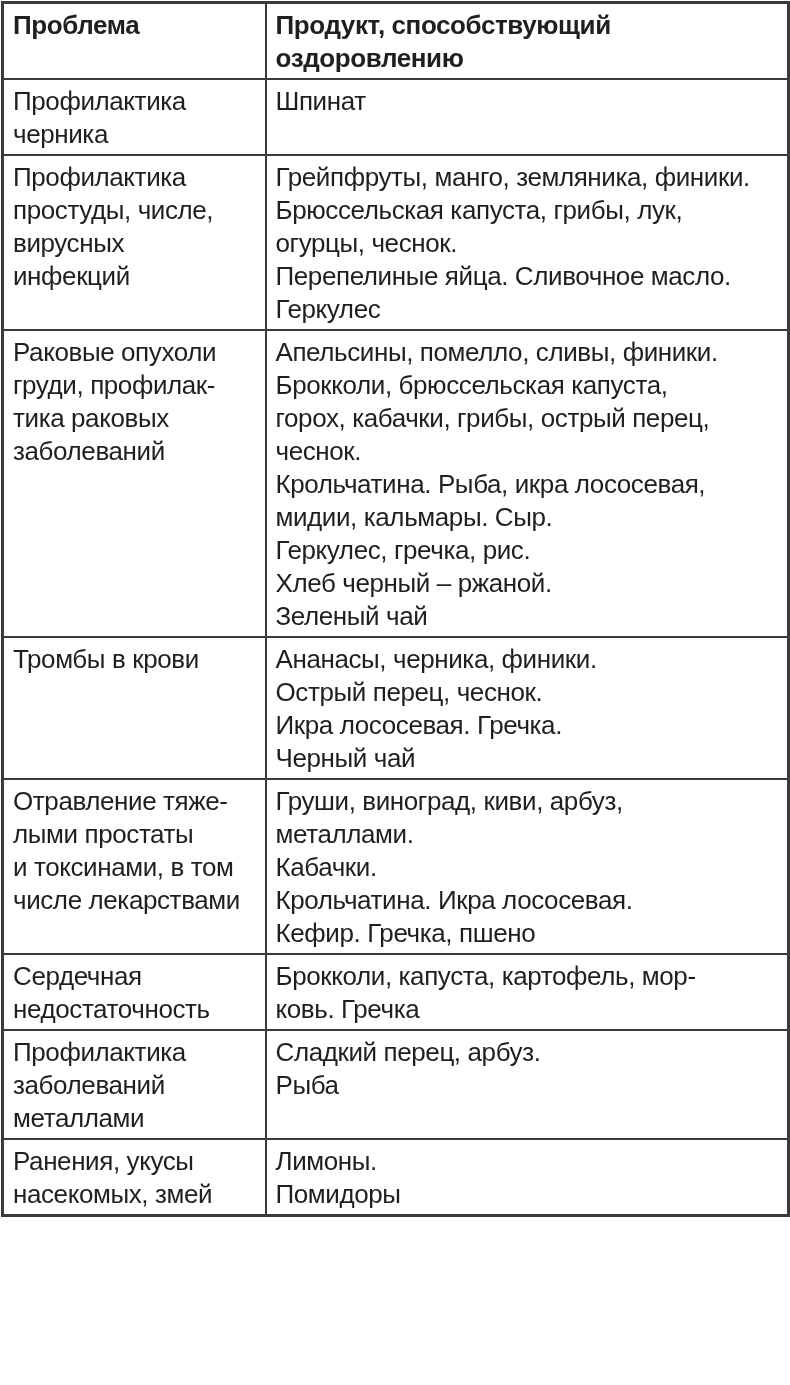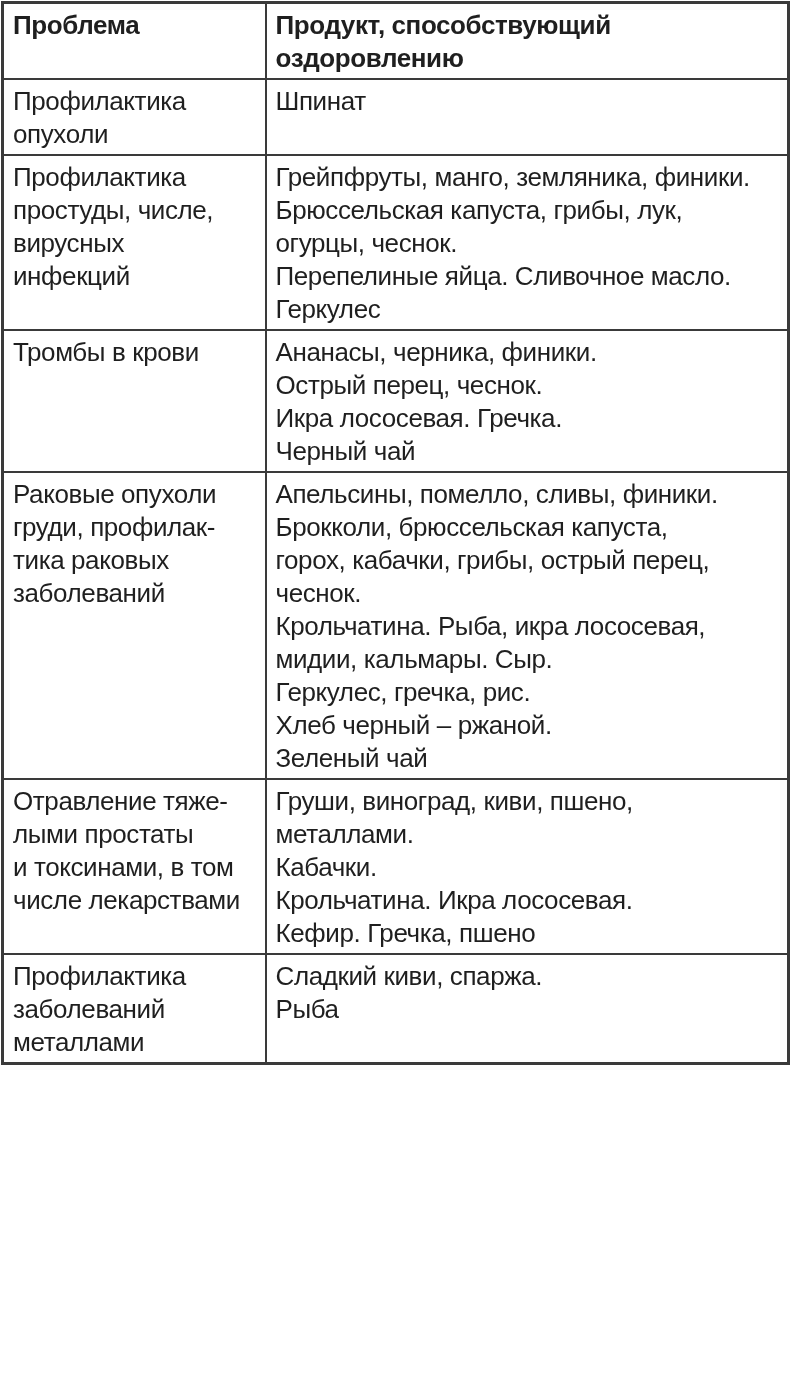--- a/index.html
+++ b/index.html
@@ -55,52 +55,40 @@
         <th>
           <div class="line">Продукт, способствующий</div>
           <div class="line">оздоровлению</div>
         </th>
       </tr>
     </thead>
     <tbody>
   <tr>
     <td>
             <div class="line">Профилактика</div>
-            <div class="line">опухоли</div>
+            <div class="line">черника</div>
           </td>
     <td>
             <div class="line">Шпинат</div>
           </td>
   </tr>
 
   <tr>
     <td>
             <div class="line">Профилактика</div>
             <div class="line">простуды, числе,</div>
             <div class="line">вирусных</div>
             <div class="line">инфекций</div>
           </td>
     <td>
             <div class="line">Грейпфруты, манго, земляника, финики.</div>
             <div class="line">Брюссельская капуста, грибы, лук,</div>
             <div class="line">огурцы, чеснок.</div>
             <div class="line">Перепелиные яйца. Сливочное масло.</div>
             <div class="line">Геркулес</div>
-          </td>
-  </tr>
-
-  <tr>
-    <td>
-            <div class="line">Тромбы в крови</div>
-          </td>
-    <td>
-            <div class="line">Ананасы, черника, финики.</div>
-            <div class="line">Острый перец, чеснок.</div>
-            <div class="line">Икра лососевая. Гречка.</div>
-            <div class="line">Черный чай</div>
           </td>
   </tr>
 
   <tr>
     <td>
             <div class="line">Раковые опухоли</div>
             <div class="line">груди, профилак-</div>
             <div class="line">тика раковых</div>
             <div class="line">заболеваний</div>
           </td>
@@ -112,43 +100,75 @@
             <div class="line">Крольчатина. Рыба, икра лососевая,</div>
             <div class="line">мидии, кальмары. Сыр.</div>
             <div class="line">Геркулес, гречка, рис.</div>
             <div class="line">Хлеб черный – ржаной.</div>
             <div class="line">Зеленый чай</div>
           </td>
   </tr>
 
   <tr>
     <td>
+            <div class="line">Тромбы в крови</div>
+          </td>
+    <td>
+            <div class="line">Ананасы, черника, финики.</div>
+            <div class="line">Острый перец, чеснок.</div>
+            <div class="line">Икра лососевая. Гречка.</div>
+            <div class="line">Черный чай</div>
+          </td>
+  </tr>
+
+  <tr>
+    <td>
             <div class="line">Отравление тяже-</div>
             <div class="line">лыми простаты</div>
             <div class="line">и токсинами, в том</div>
             <div class="line">числе лекарствами</div>
           </td>
     <td>
-            <div class="line">Груши, виноград, киви, пшено,</div>
+            <div class="line">Груши, виноград, киви, арбуз,</div>
             <div class="line">металлами.</div>
             <div class="line">Кабачки.</div>
             <div class="line">Крольчатина. Икра лососевая.</div>
             <div class="line">Кефир. Гречка, пшено</div>
           </td>
   </tr>
 
+  <tr>
+    <td>
+            <div class="line">Сердечная</div>
+            <div class="line">недостаточность</div>
+          </td>
+    <td>
+            <div class="line">Брокколи, капуста, картофель, мор-</div>
+            <div class="line">ковь. Гречка</div>
+          </td>
+  </tr>
 
   <tr>
     <td>
             <div class="line">Профилактика</div>
             <div class="line">заболеваний</div>
             <div class="line">металлами</div>
           </td>
     <td>
-            <div class="line">Сладкий киви, спаржа.</div>
+            <div class="line">Сладкий перец, арбуз.</div>
             <div class="line">Рыба</div>
           </td>
   </tr>
 
 
+  <tr>
+    <td>
+            <div class="line">Ранения, укусы</div>
+            <div class="line">насекомых, змей</div>
+          </td>
+    <td>
+            <div class="line">Лимоны.</div>
+            <div class="line">Помидоры</div>
+          </td>
+  </tr>
 </tbody>
   </table>
 </div>
 
 </body></html>

